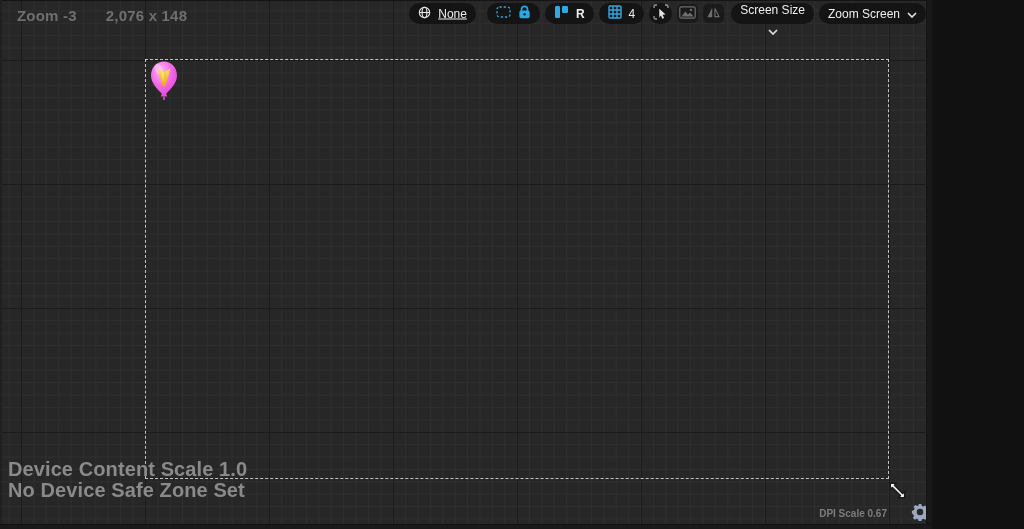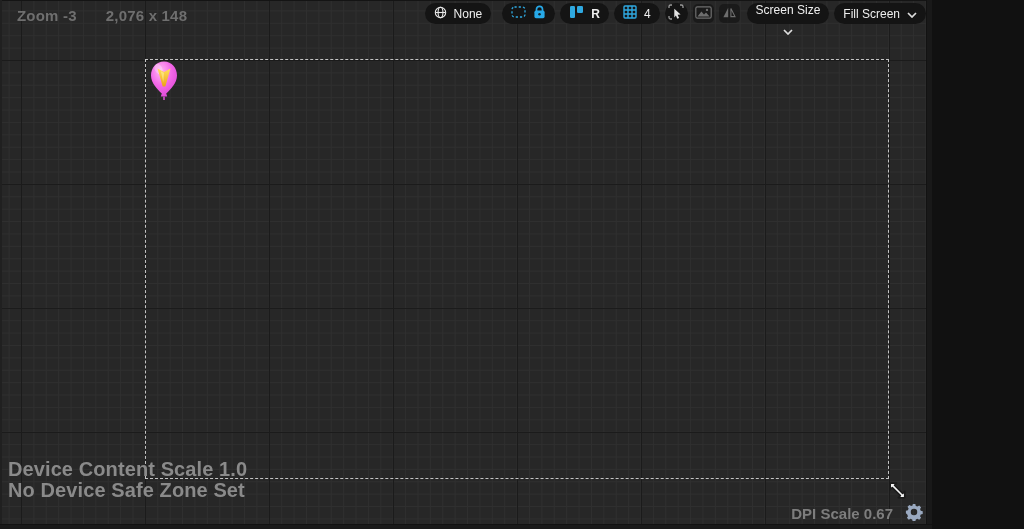--- a/index.html
+++ b/index.html
@@ -22,33 +22,33 @@
   .edge.top{left:0;top:0;width:100%;height:1px;background:#141414;}
   .edge.left{left:0;top:0;width:2px;height:100%;background:#202020;}
   .edge.right{right:0;top:0;width:6px;height:100%;border-left:1px solid #121212;}
   .edge.bottom{left:0;bottom:0;width:100%;height:5px;border-top:1px solid #121212;}
 
   
   .zoominfo{position:absolute;left:17px;top:7px;display:flex;gap:29px;
     font-size:15px;font-weight:bold;color:#6f6f6f;letter-spacing:.2px;}
   .bottom-left{position:absolute;left:8px;top:459px;font-size:20px;font-weight:bold;
     color:#8a8a8a;line-height:21px;letter-spacing:.1px;}
-  .dpi-row{position:absolute;right:9px;top:503px;display:flex;align-items:center;gap:12px;
-    font-size:15px;font-weight:bold;color:#7d7d7d;}
+  .dpi-row{position:absolute;right:3px;top:503px;display:flex;align-items:center;gap:24px;
+    font-size:10px;font-weight:bold;color:#7d7d7d;}
 
   
   .toolbar{position:absolute;top:3px;right:6px;height:21px;display:flex;align-items:center;gap:5px;}
   .pill{display:flex;align-items:center;background:#141414;border-radius:11px;height:21px;
     padding:0 9px;color:#efefef;font-size:12px;gap:7px;white-space:nowrap;}
   .pill .lbl{transform:translateY(-0.5px);}
   .pill.circle{width:23px;padding:0;justify-content:center;border-radius:11px;}
   .minibtn{width:21px;height:19px;border-radius:5px;background:rgba(16,16,16,.55);
     display:flex;align-items:center;justify-content:center;}
   .bold{font-weight:bold;}
-  .mr{margin-right:6px;}
+  .mr{margin-right:6px;text-decoration:underline;}
 
   
   .canvas-outline{position:absolute;left:145px;top:59px;width:744px;height:420px;
     border:1px dashed #c4c4c4;}
   .balloon{position:absolute;left:149px;top:60px;}
   .resize-handle{position:absolute;left:885px;top:478px;cursor:nwse-resize;}
   .gear{display:block;}
 </style>
 </head>
 <body>
@@ -149,21 +149,21 @@
     <button class="pill" style="border:none;cursor:pointer;margin-left:2px;flex-direction:column;">
       <span class="lbl">Screen Size</span>
       <span>
         <svg width="10" height="6" viewBox="0 0 10 6">
             <path d="M1 1 L5 5 L9 1" fill="none" stroke="#dedede" stroke-width="1.7"></path>
           </svg>
       </span>
     </button>
 
     <button class="pill" style="border:none;cursor:pointer;">
-      <span class="lbl">Fill Screen</span>
+      <span class="lbl">Zoom Screen</span>
       <span>
         <svg width="10" height="6" viewBox="0 0 10 6">
             <path d="M1 1 L5 5 L9 1" fill="none" stroke="#dedede" stroke-width="1.7"></path>
           </svg>
       </span>
     </button>
   </div>
 
   <div class="balloon">
     <svg width="30" height="43" viewBox="0 0 30 43">

